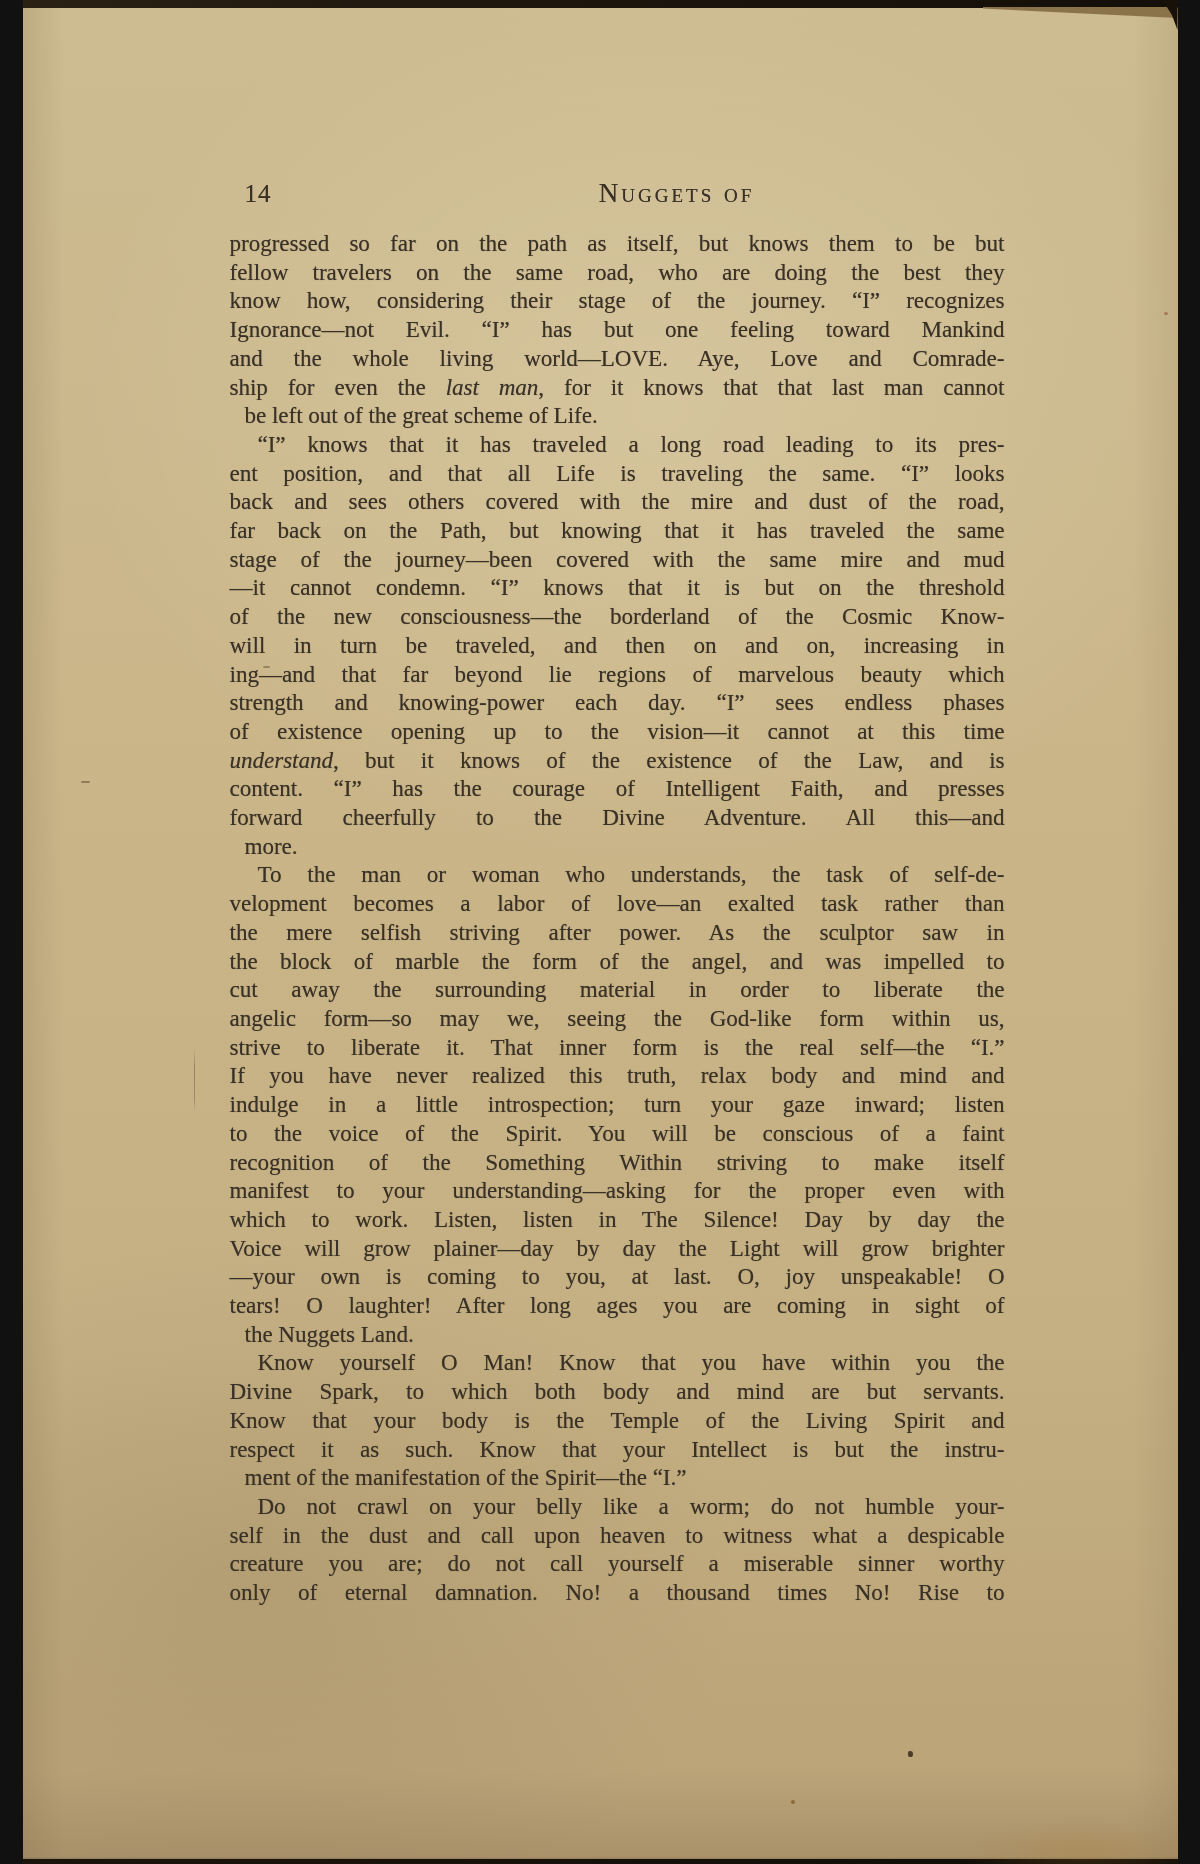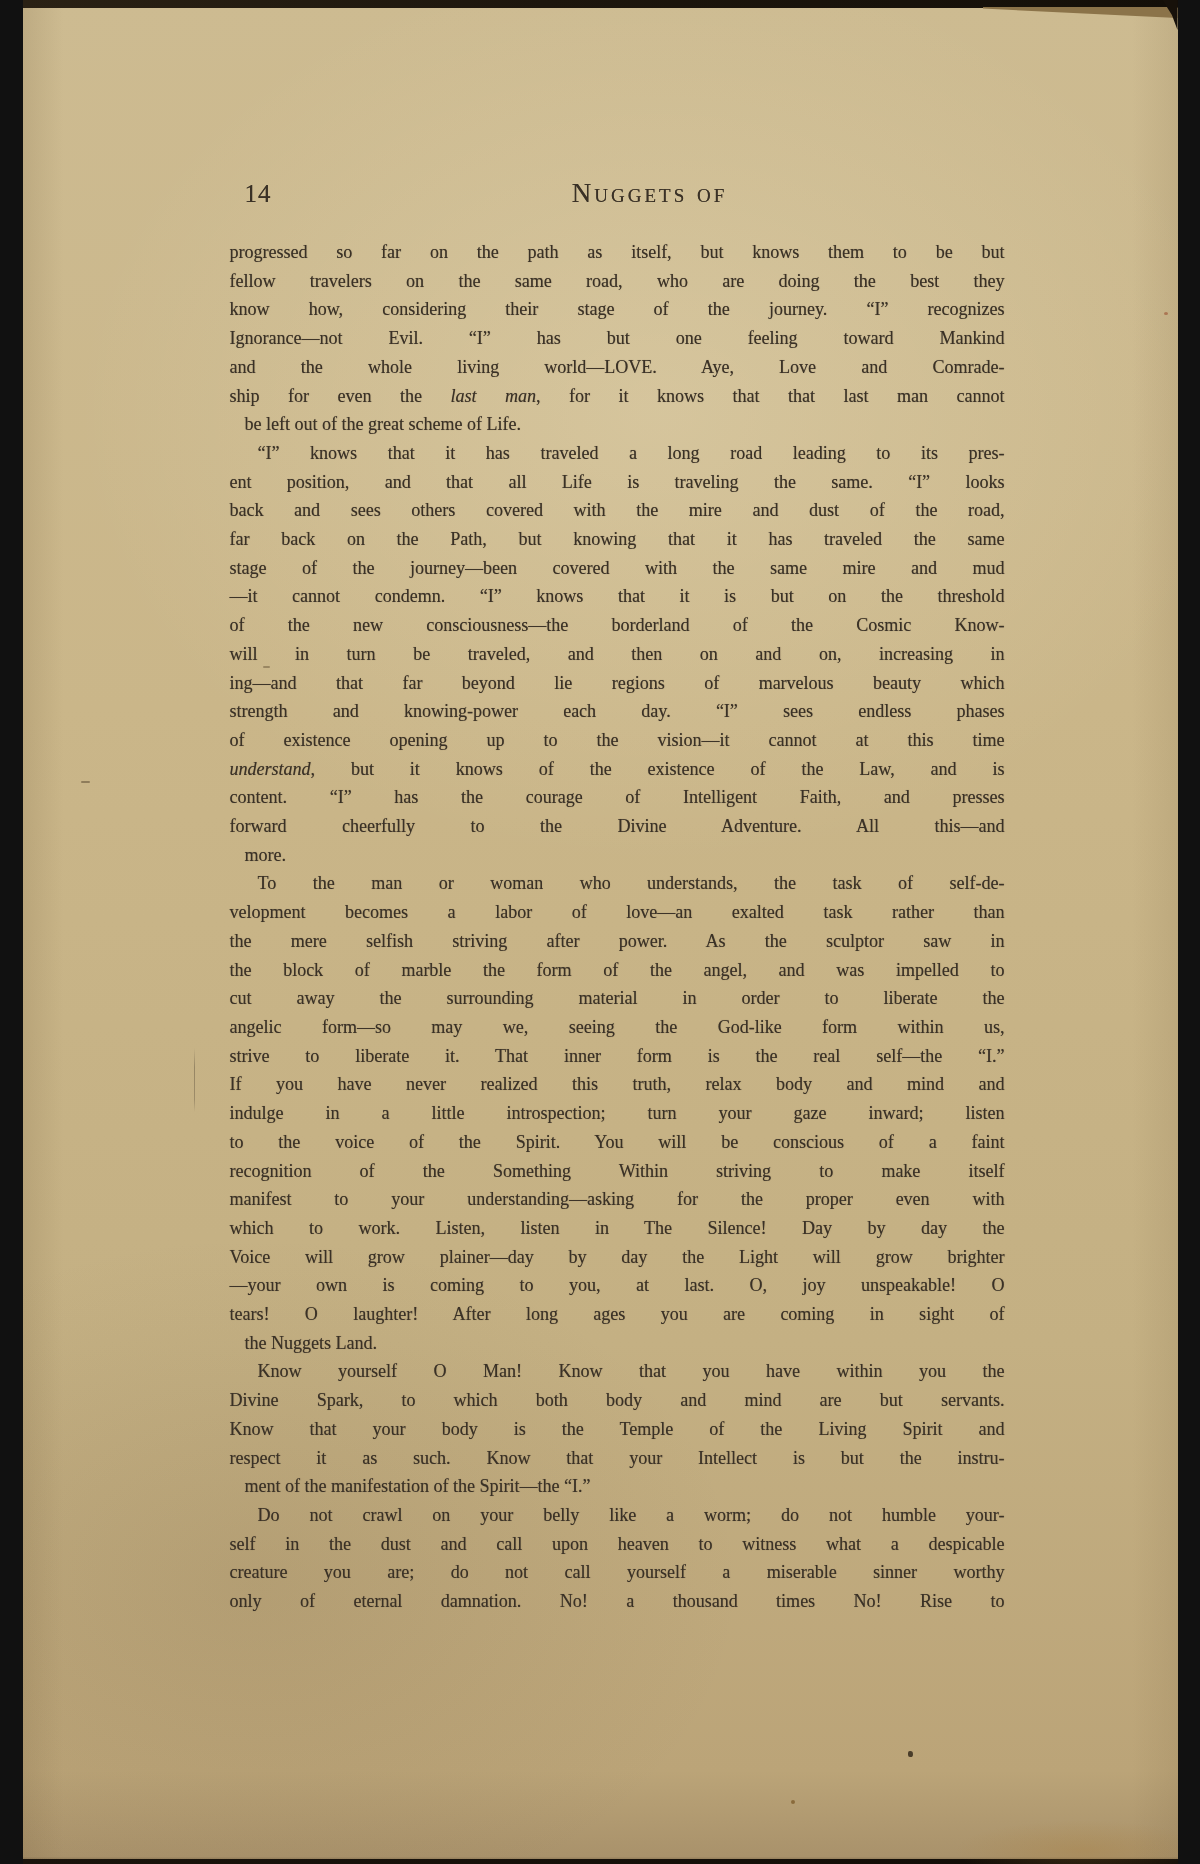--- a/index.html
+++ b/index.html
@@ -42,32 +42,32 @@
     background:linear-gradient(90deg,#1a140c,#120d07);
   }
   
   .folio{
     position:absolute;top:180px;left:222px;
     font-size:25px;letter-spacing:1px;
     color:var(--ink);
     text-shadow:0 0 0.6px rgba(58,49,38,0.75);
   }
   .running-title{
-    position:absolute;top:178px;left:627px;transform:translateX(-50%);
+    position:absolute;top:178px;left:654px;transform:translateX(-50%);
     font-variant:small-caps;
     font-size:27px;letter-spacing:3px;
     color:var(--ink);
     white-space:nowrap;
     text-shadow:0 0 0.6px rgba(58,49,38,0.75);
   }
   
   .text-block{
-    position:absolute;top:238px;left:207px;width:775px;
+    position:absolute;top:230px;left:207px;width:775px;
     color:var(--ink);
-    font-size:18px;line-height:28.7px;
+    font-size:23px;line-height:28.7px;
     text-shadow:0.2px 0.2px 0.7px rgba(58,49,38,0.55);
   }
   .text-block .line{
     text-align:justify;
     text-align-last:justify;
     white-space:normal;
   }
   .text-block .line.para-end{
     text-align-last:left;
     margin-left:15px;

